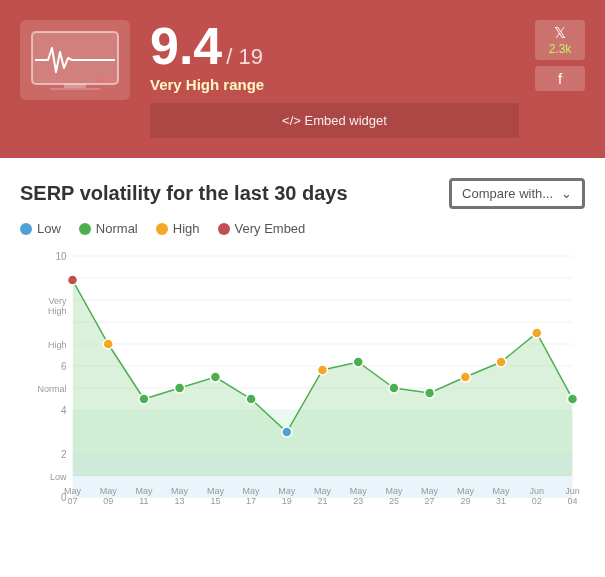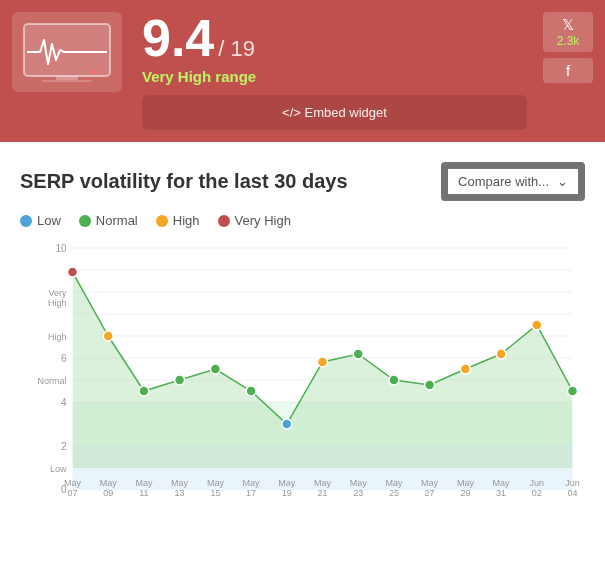--- a/index.html
+++ b/index.html
@@ -8,21 +8,21 @@
       background: #fff;
       width: 605px;
       min-height: 577px;
       overflow-x: hidden;
     }
 
     
     .header-card {
       background: #c0504d;
       color: #fff;
-      padding: 12px;
+      padding: 20px;
       display: flex;
       align-items: flex-start;
       position: relative;
     }
     .monitor-icon {
       width: 110px;
       height: 80px;
       background: rgba(255,255,255,0.15);
       border-radius: 6px;
       flex-shrink: 0;
@@ -51,21 +51,21 @@
       color: #fff;
     }
     .score-denom {
       font-size: 22px;
       color: rgba(255,255,255,0.8);
       margin-left: 4px;
     }
     .score-range {
       font-size: 15px;
       font-weight: bold;
-      color: #bef264;
+      color: #fef9c3;
       margin-bottom: 8px;
     }
     .score-desc {
       font-size: 13px;
       color: rgba(255,255,255,0.9);
       line-height: 1.5;
       max-width: 340px;
     }
     .social-buttons {
       display: flex;
@@ -90,42 +90,41 @@
       color: #bef264;
     }
     .embed-bar {
       background: rgba(0,0,0,0.1);
       text-align: center;
       padding: 10px;
       color: rgba(255,255,255,0.9);
       font-size: 13px;
       cursor: pointer;
       margin-top: 10px;
-      border-radius: 6px;
     }
 
     
     .chart-section {
       padding: 20px 20px 10px 20px;
     }
     .chart-header {
       display: flex;
       align-items: center;
       justify-content: space-between;
       margin-bottom: 12px;
     }
     .chart-title {
       font-size: 20px;
       font-weight: bold;
       color: #333;
     }
     .compare-dropdown {
       display: flex;
       align-items: center;
-      border: 7px solid #737373;
+      border: 3px solid #737373;
       border-radius: 4px;
       padding: 5px 10px;
       font-size: 13px;
       color: #555;
       cursor: pointer;
       background: #fff;
       gap: 8px;
     }
     .legend {
       display: flex;
@@ -208,21 +207,21 @@
     <div class="legend-item">
       <div class="legend-dot" style="background:#4caf50"></div>
       <span>Normal</span>
     </div>
     <div class="legend-item">
       <div class="legend-dot" style="background:#f5a623"></div>
       <span>High</span>
     </div>
     <div class="legend-item">
       <div class="legend-dot" style="background:#c0504d"></div>
-      <span>Very High</span>
+      <span>Very Embed</span>
     </div>
   </div>
 
   <div class="chart-container">
     <svg class="chart-svg" viewBox="0 0 560 280" xmlns="http://www.w3.org/2000/svg">
 
       <defs>
         <clipPath id="chart-clip">
           <rect x="50" y="10" width="500" height="220"></rect>
         </clipPath>

